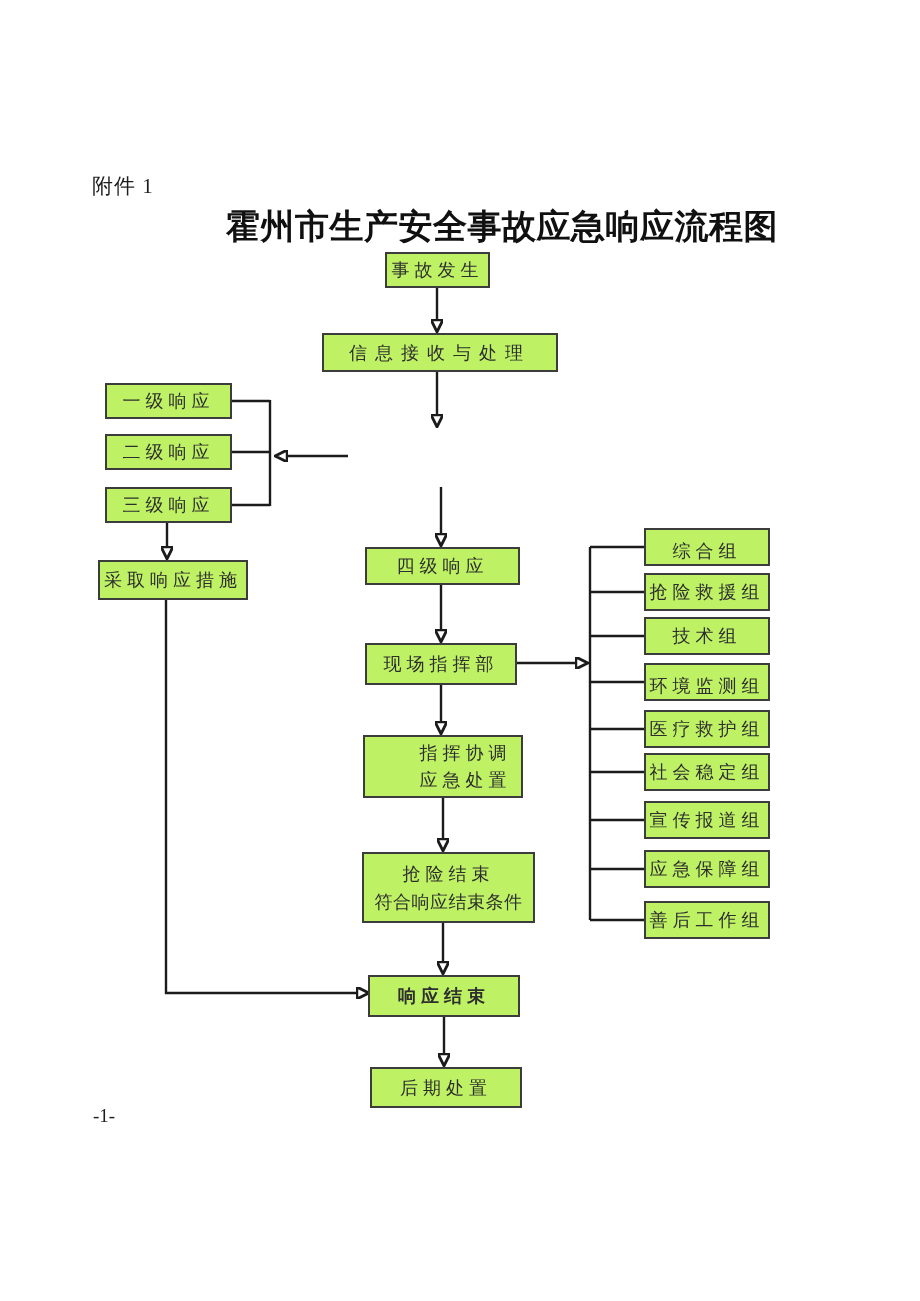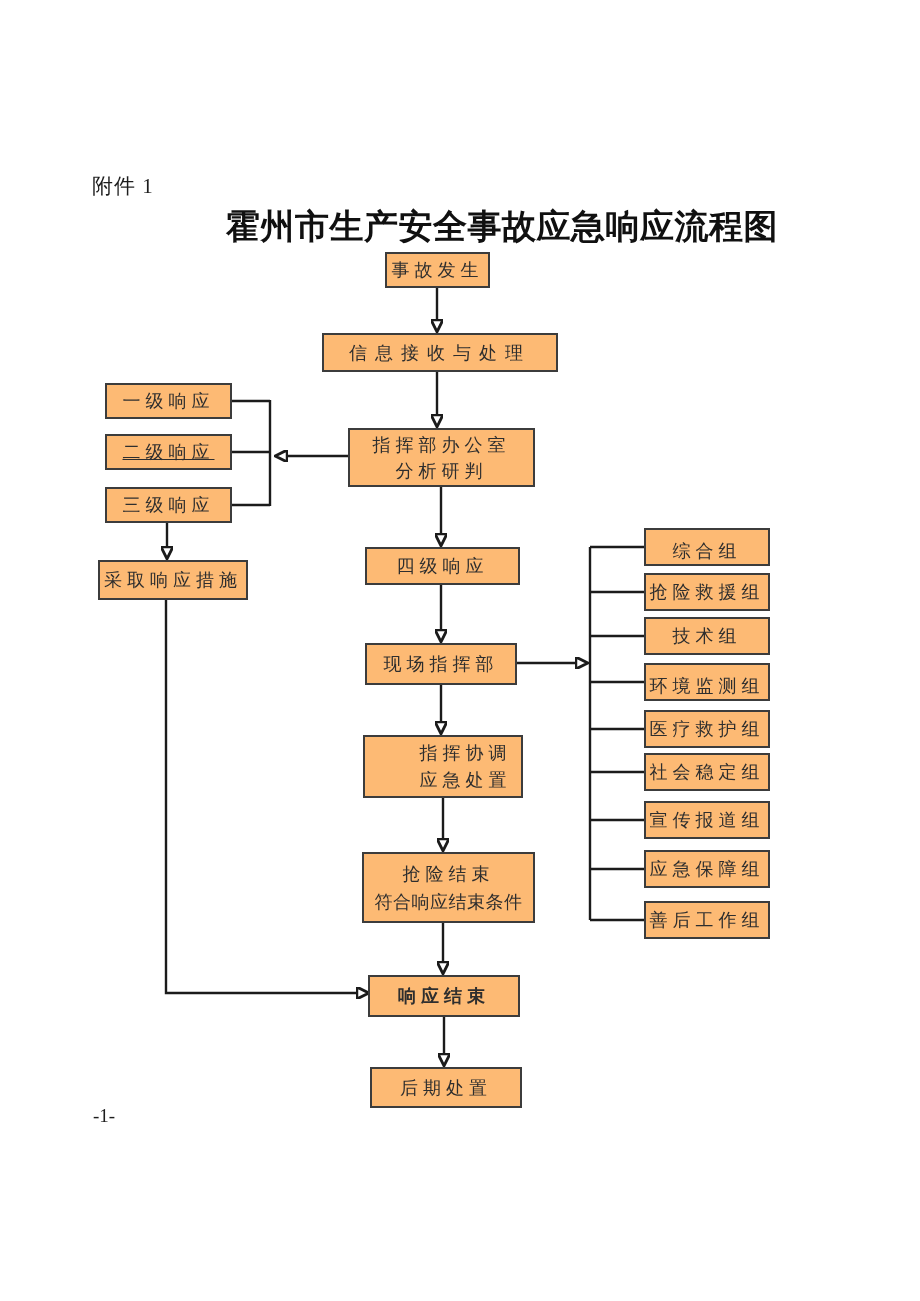--- a/index.html
+++ b/index.html
@@ -3,21 +3,21 @@
 <meta charset="utf-8">
 <style>
   html,body{margin:0;padding:0;background:#ffffff;}
   .page{position:relative;width:920px;height:1301px;background:#ffffff;
         font-family:"Liberation Serif",serif;color:#222;overflow:hidden;}
   .attach{position:absolute;left:92px;top:172px;font-size:21px;color:#1d1d1d;
           letter-spacing:1px;white-space:nowrap;}
   .title{position:absolute;left:226px;top:204px;font-family:"Liberation Sans",sans-serif;
          font-weight:bold;font-size:34px;line-height:44px;color:#101010;
          letter-spacing:0.5px;white-space:nowrap;}
-  .fbox{position:absolute;border:2px solid #3c3c3c;background:#fdba74;box-sizing:border-box;
+  .fbox{position:absolute;border:2px solid #3c3c3c;background:#bef264;box-sizing:border-box;
         display:flex;flex-direction:column;align-items:center;justify-content:center;
         font-size:18px;line-height:26px;letter-spacing:5px;color:#2e2e2e;
         text-align:center;white-space:nowrap;}
   .fbox .wide{letter-spacing:8px;}
   .fbox .tight{letter-spacing:0.5px;}
   .team{left:644px;width:126px;height:38px;}
   .pagenum{position:absolute;left:93px;top:1105px;font-size:19px;color:#1d1d1d;}
   svg.connectors{position:absolute;left:0;top:0;pointer-events:none;}
   svg.connectors path{stroke:#1b1b1b;stroke-width:2.4;fill:none;}
 </style>
@@ -53,30 +53,26 @@
   </svg>
 
   <div class="fbox" style="left:385px;top:252px;width:105px;height:36px;">
     <span>事故发生</span>
   </div>
 
   <div class="fbox" style="left:322px;top:333px;width:236px;height:39px;">
     <span class="wide">信息接收与处理</span>
   </div>
 
-  <div class="fbox" style="left:348px;top:428px;width:187px;height:59px;">
-    <span>指挥部办公室</span>
-    <span>分析研判</span>
-  </div>
 
   <div class="fbox" style="left:105px;top:383px;width:127px;height:36px;">
     <span>一级响应</span>
   </div>
 
-  <div class="fbox" style="left:105px;top:434px;width:127px;height:36px;text-decoration:underline;">
+  <div class="fbox" style="left:105px;top:434px;width:127px;height:36px;">
     <span>二级响应</span>
   </div>
 
   <div class="fbox" style="left:105px;top:487px;width:127px;height:36px;">
     <span>三级响应</span>
   </div>
 
   <div class="fbox" style="left:365px;top:547px;width:155px;height:38px;">
     <span>四级响应</span>
   </div>

